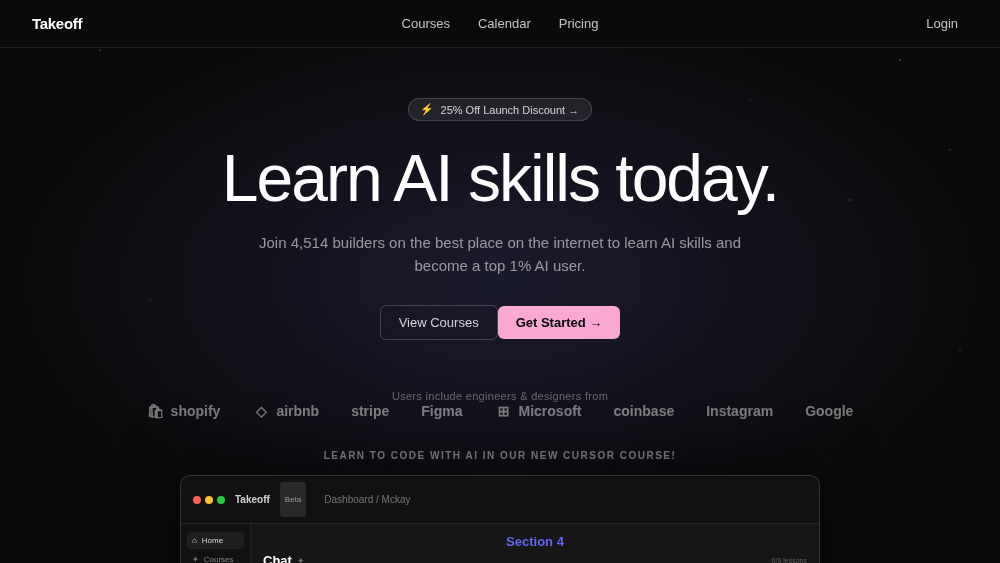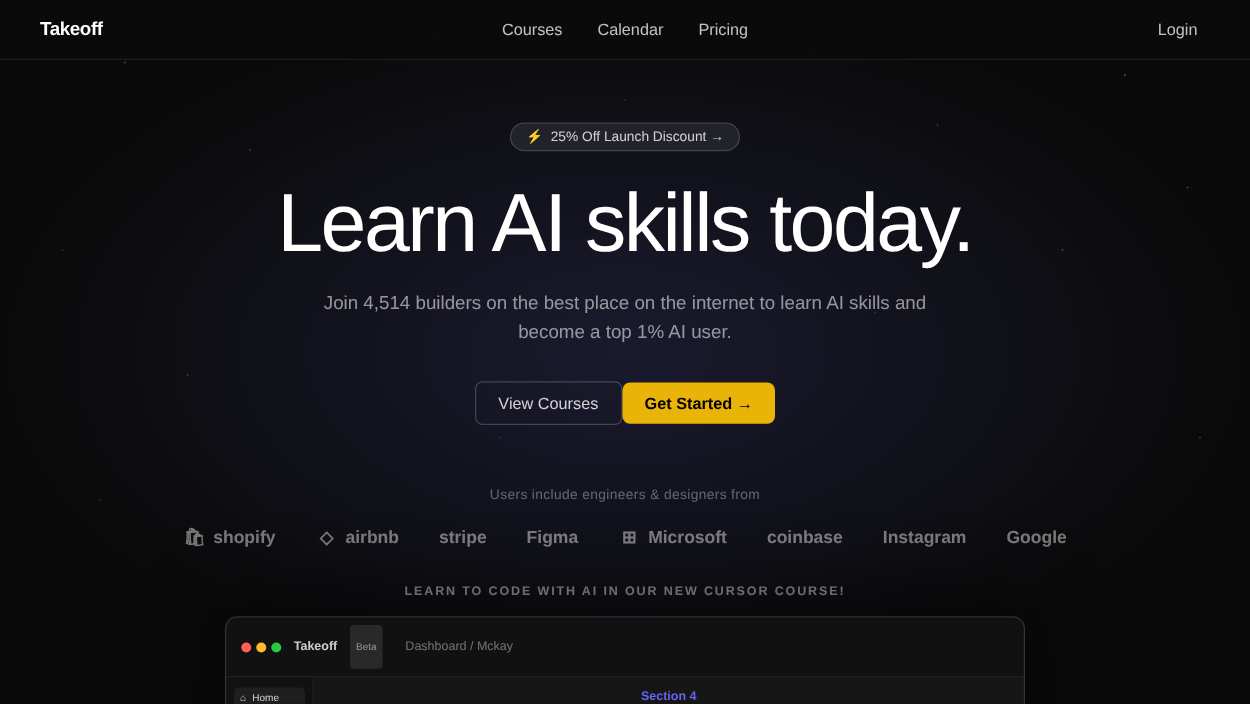--- a/index.html
+++ b/index.html
@@ -163,21 +163,21 @@
       background: transparent;
       border: 1px solid rgba(255,255,255,0.2);
       color: rgba(255,255,255,0.8);
       border-radius: 6px;
       font-size: 13px;
       padding: 9px 18px;
       cursor: pointer;
     }
 
     .btn-get-started {
-      background: #eab308;
+      background: #f9a8d4;
       color: #000;
       border: none;
       border-radius: 6px;
       font-size: 13px;
       font-weight: 600;
       padding: 9px 18px;
       cursor: pointer;
       display: flex;
       align-items: center;
       gap: 6px;
@@ -187,21 +187,20 @@
     .logos-section {
       position: relative;
       z-index: 5;
       text-align: center;
       margin-top: -10px;
     }
 
     .logos-label {
       font-size: 11px;
       color: rgba(255,255,255,0.35);
-      margin-bottom: 18px;
       letter-spacing: 0.3px;
     }
 
     .logos-row {
       display: flex;
       align-items: center;
       justify-content: center;
       gap: 32px;
       overflow: hidden;
     }
@@ -322,21 +321,21 @@
       color: rgba(255,255,255,0.8);
     }
 
     .db-main {
       flex: 1;
       background: #161616;
       padding: 10px 12px;
     }
 
     .db-section-label {
-      font-size: 10px;
+      font-size: 13px;
       color: #6366f1;
       margin-bottom: 4px;
       font-weight: 600;
     }
 
     .db-chat-title {
       display: flex;
       align-items: center;
       gap: 5px;
       margin-bottom: 17px;

